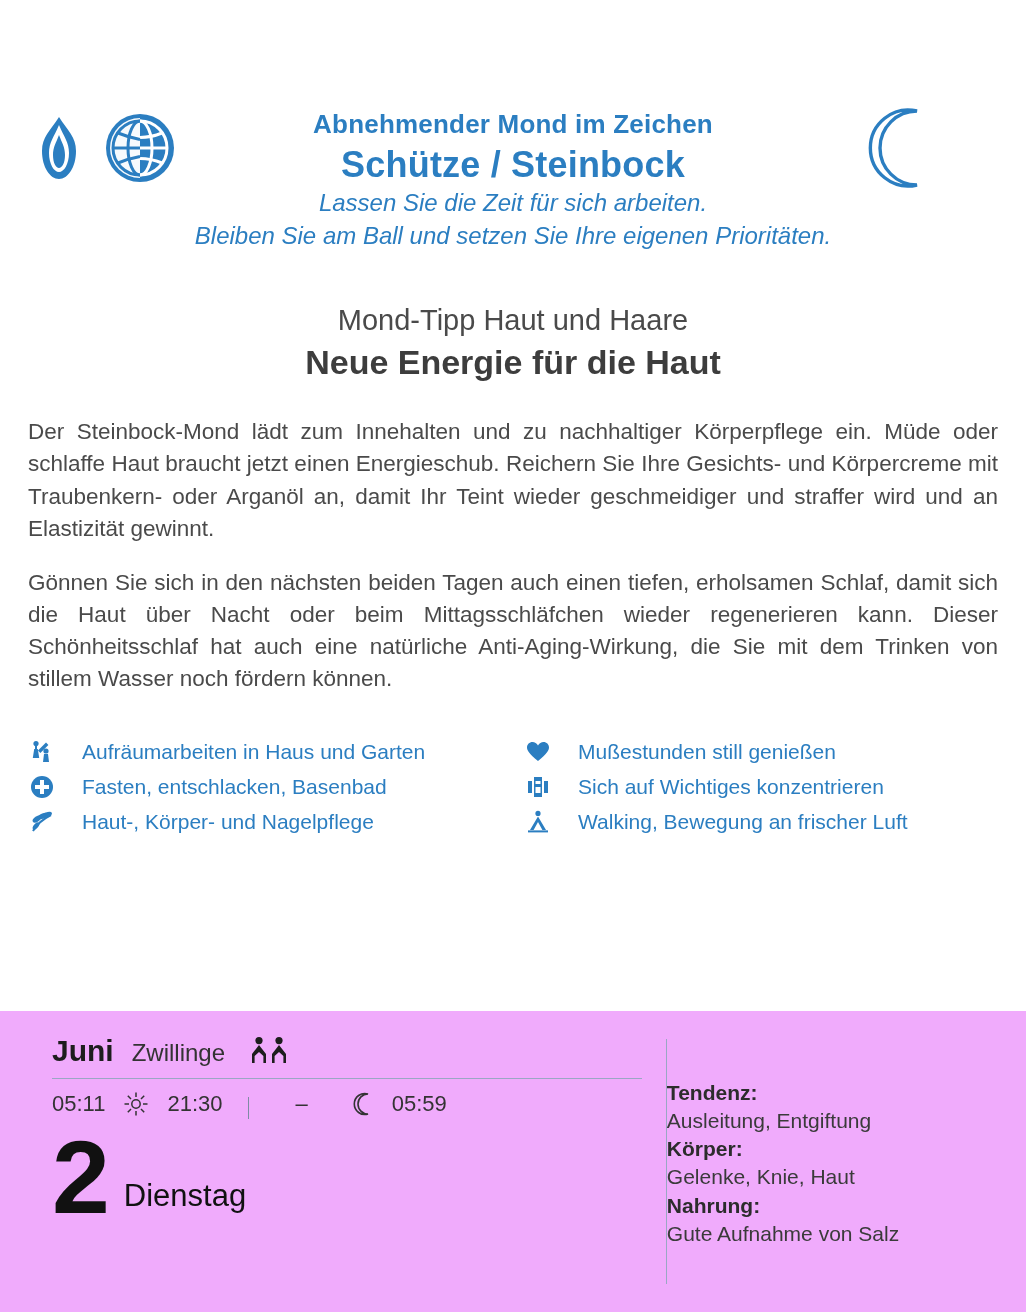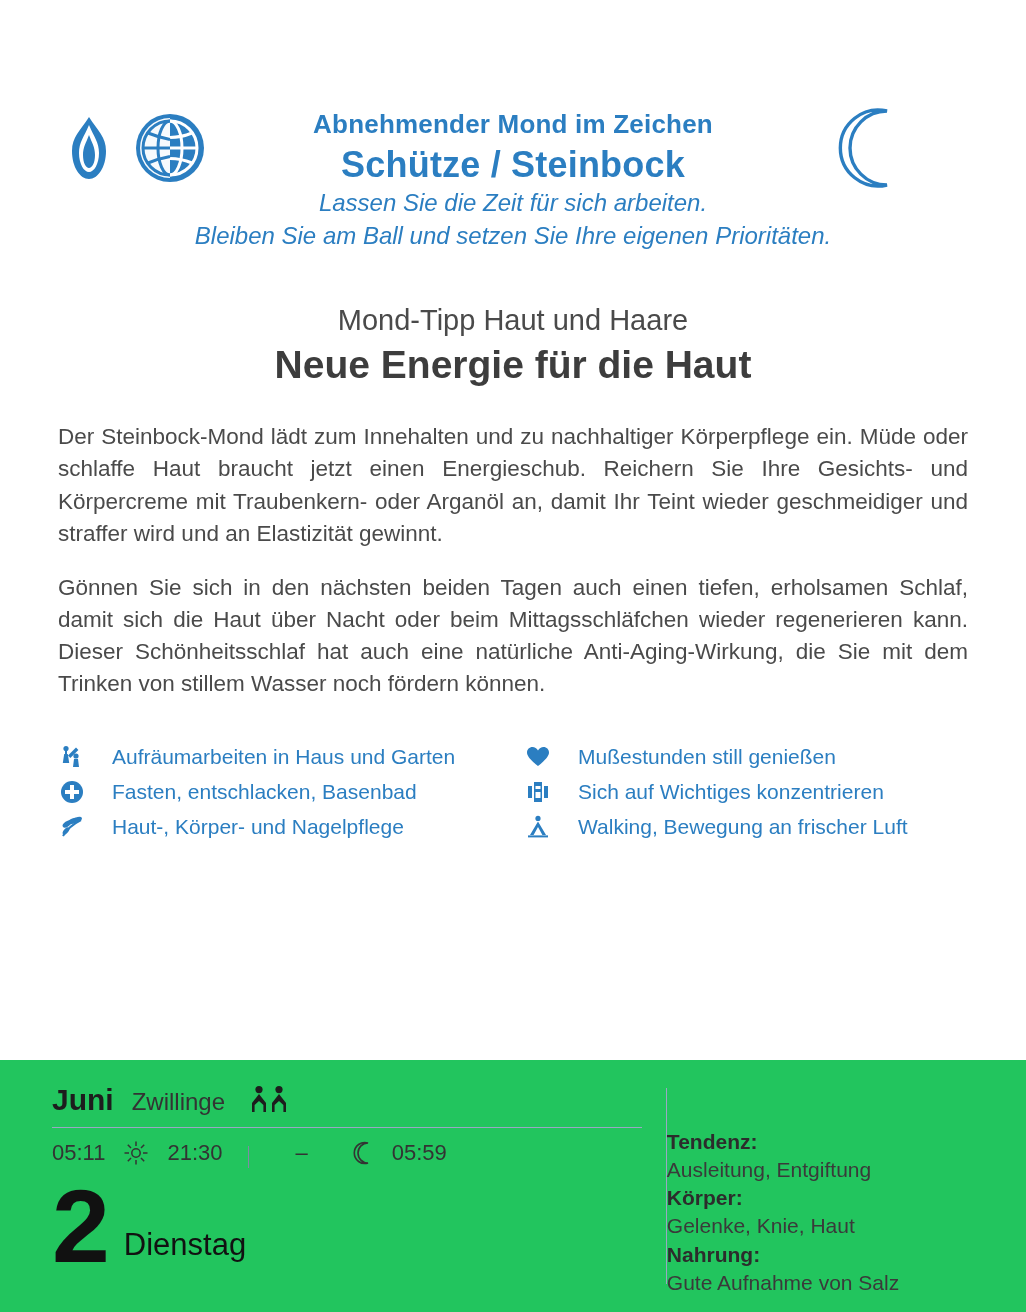--- a/index.html
+++ b/index.html
@@ -20,21 +20,21 @@
     height: 1312px;
     box-sizing: border-box;
     display: flex;
     flex-direction: column;
     position: relative;
   }
 
   
   .top {
     flex: 1 1 auto;
-    padding: 0 58px;
+    padding: 0 28px;
     box-sizing: border-box;
     position: relative;
   }
 
   .header-row {
     display: flex;
     align-items: center;
     justify-content: space-between;
     padding-top: 148px;
     height: 112px;
@@ -83,21 +83,21 @@
 
   .tip-kicker {
     text-align: center;
     color: #4a4a4a;
     font-size: 29px;
     margin-top: 52px;
   }
   .tip-title {
     text-align: center;
     color: #3d3d3d;
-    font-size: 39px;
+    font-size: 34px;
     font-weight: bold;
     margin-top: 6px;
   }
 
   .body-text {
     margin-top: 34px;
     font-size: 22.5px;
     line-height: 1.43;
     text-align: justify;
     color: #4a4a4a;
@@ -129,22 +129,22 @@
     width: 28px;
     min-width: 28px;
     height: 26px;
     display: flex;
     align-items: center;
     justify-content: center;
   }
 
   
   .bottom {
-    height: 252px;
-    background: #22c55e;
+    height: 301px;
+    background: #f0abfc;
     box-sizing: border-box;
     display: flex;
     padding: 22px 42px 16px 52px;
     position: relative;
   }
   .bottom-left {
     flex: 1 1 auto;
     padding-right: 24px;
     position: relative;
   }

